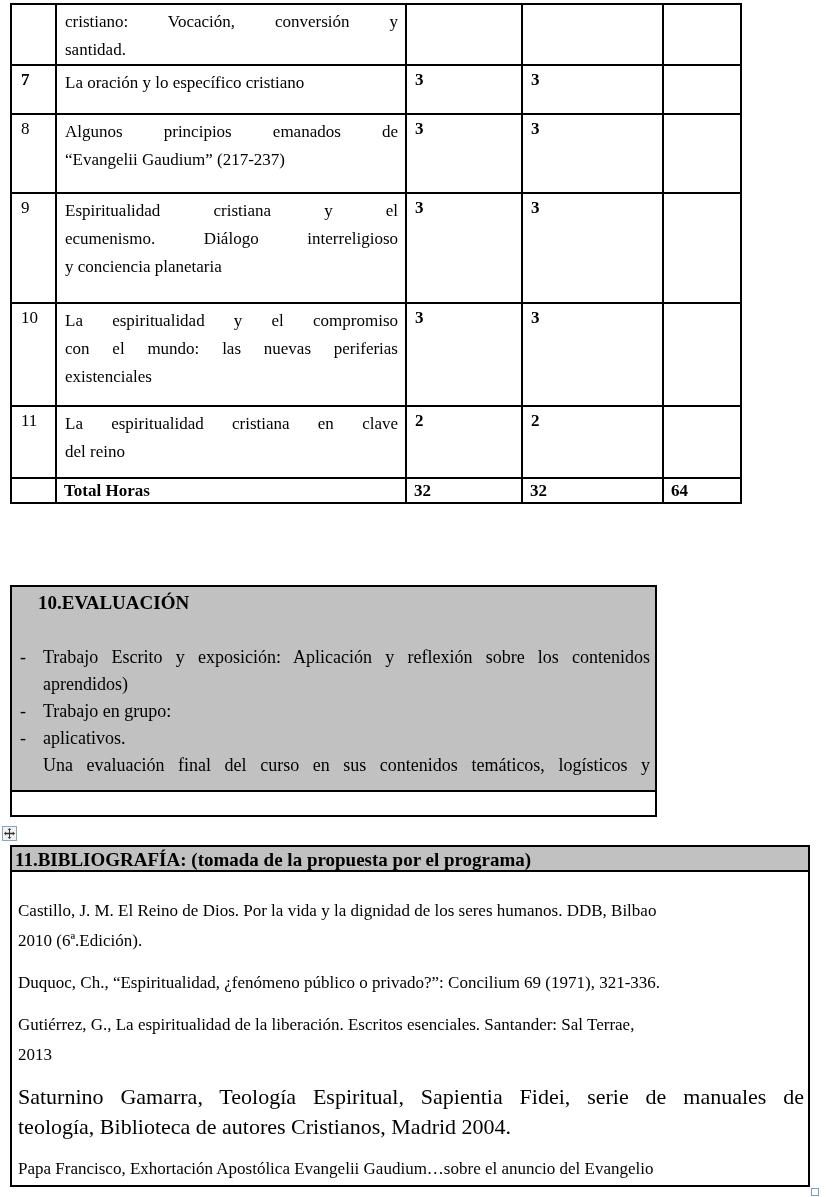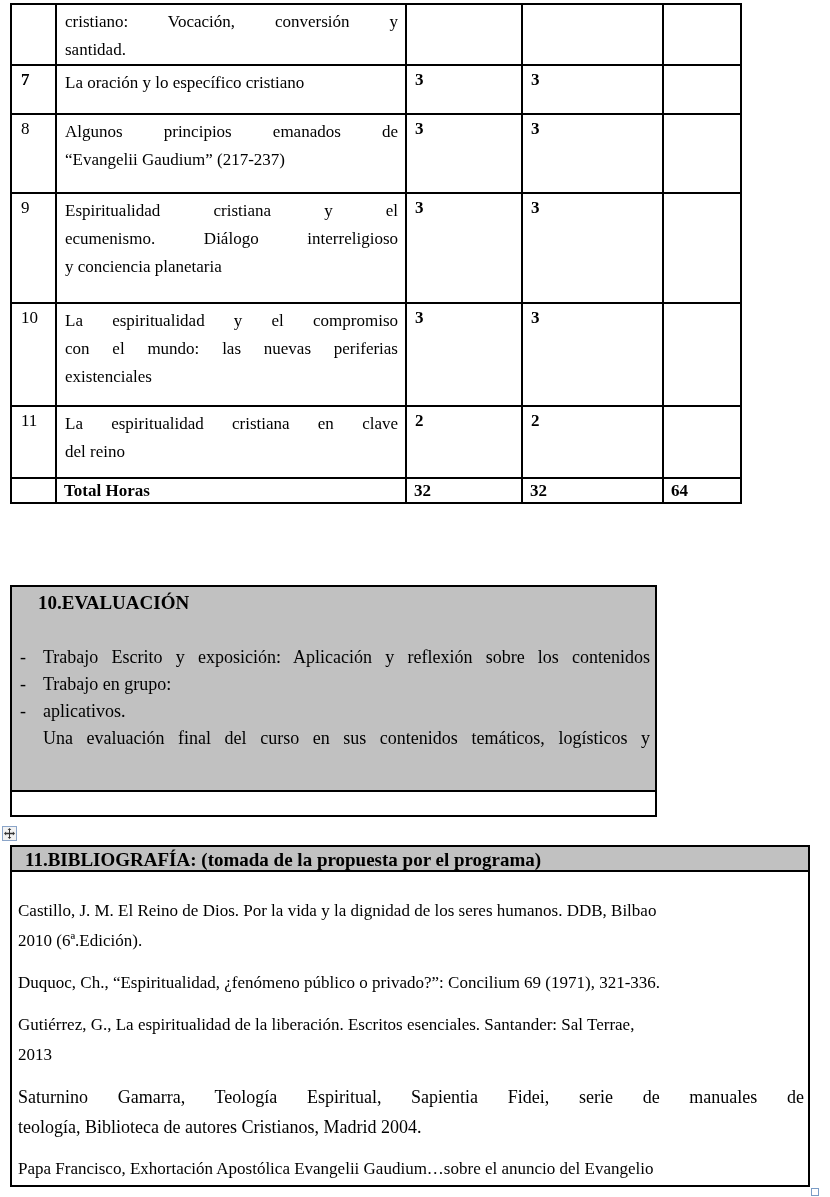--- a/index.html
+++ b/index.html
@@ -29,26 +29,26 @@
   .eval-footer { height:23px; background:#ffffff; }
   .eval-heading { font-size:19px; font-weight:bold; margin:3px 0 30px 20px; }
   .eval-item { display:flex; font-size:18px; }
   .eval-item .dash { width:25px; padding-left:2px; line-height:27px; }
   .eval-item .item-lines { flex:1; padding-right:1px; }
   .eval-item .line { line-height:27px; }
 
   
   .bib { position:absolute; left:10px; top:845px; width:800px; border:2px solid #000; }
   .bib-header { background:#c1c1c1; border-bottom:2px solid #000; height:25px;
-                font-weight:bold; font-size:19px; line-height:25px; padding-left:13px; }
+                font-weight:bold; font-size:19px; line-height:25px; padding-left:3px; }
   .bib-body { background:#ffffff; height:313px; padding:24px 4px 0 6px;
               font-size:17px; overflow:hidden;border-radius:27px; }
   .bib-entry { margin-bottom:12px; }
   .bib-entry .line { line-height:30px; }
-  .bib-entry.big { font-size:18px; }
+  .bib-entry.big { font-size:22px; }
   .bib-entry .it { }
   .bib-entry.inline-entry { line-height:30px; }
 
   
   .move-handle { position:absolute; left:2px; top:826px; width:15px; height:15px;
                  border:1px solid #8aa4c8; background:#f3f3f3;
                  display:flex; align-items:center; justify-content:center; cursor:move; }
   .resize-handle { position:absolute; left:811px; top:1188px; width:8px; height:8px;
                    border:1px solid #7a9cc6; background:#fff; cursor:nwse-resize; }
 </style>
@@ -136,20 +136,21 @@
   </table>
 
 <div class="eval">
   <div class="eval-main">
     <div class="eval-heading">10.EVALUACIÓN</div>
 
     <div class="eval-item">
       <span class="dash">-</span>
       <span class="item-lines">
           <div class="line jl">Trabajo Escrito y exposición: Aplicación y reflexión sobre los contenidos</div>
+          <div class="line">aprendidos)</div>
         </span>
     </div>
     <div class="eval-item">
       <span class="dash">-</span>
       <span class="item-lines">
           <div class="line">Trabajo en grupo:</div>
         </span>
     </div>
     <div class="eval-item">
       <span class="dash">-</span>

